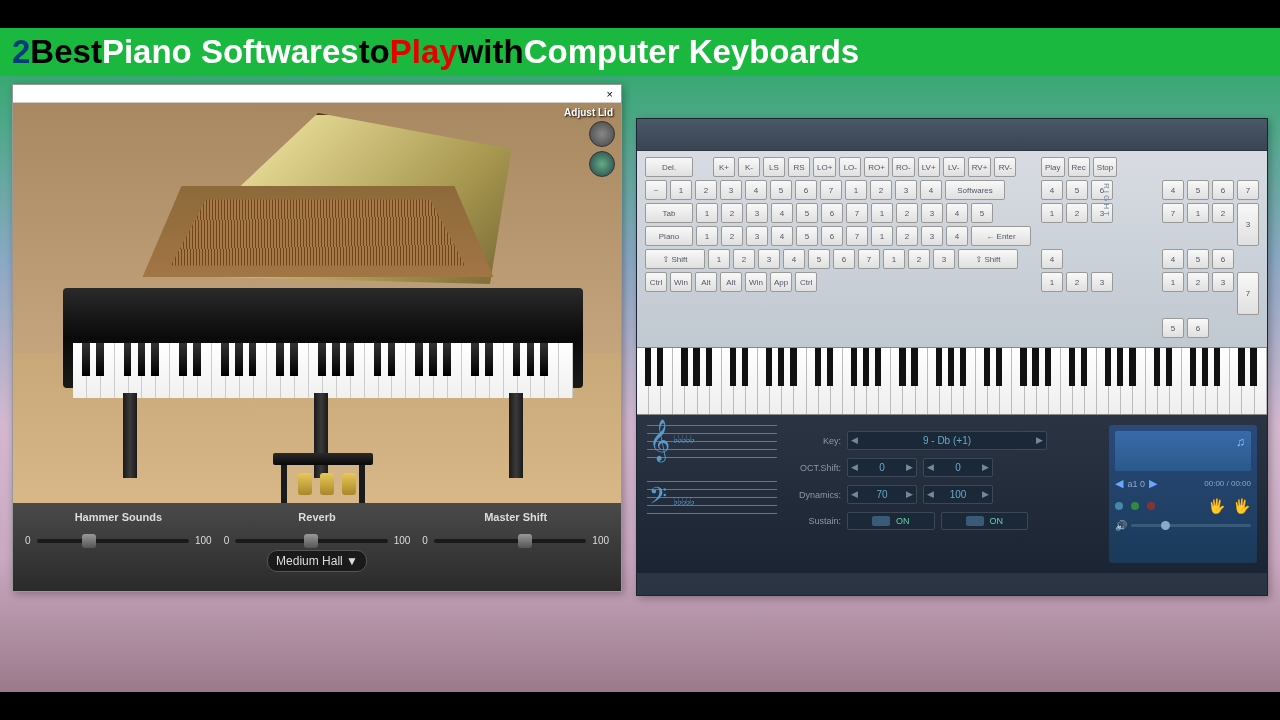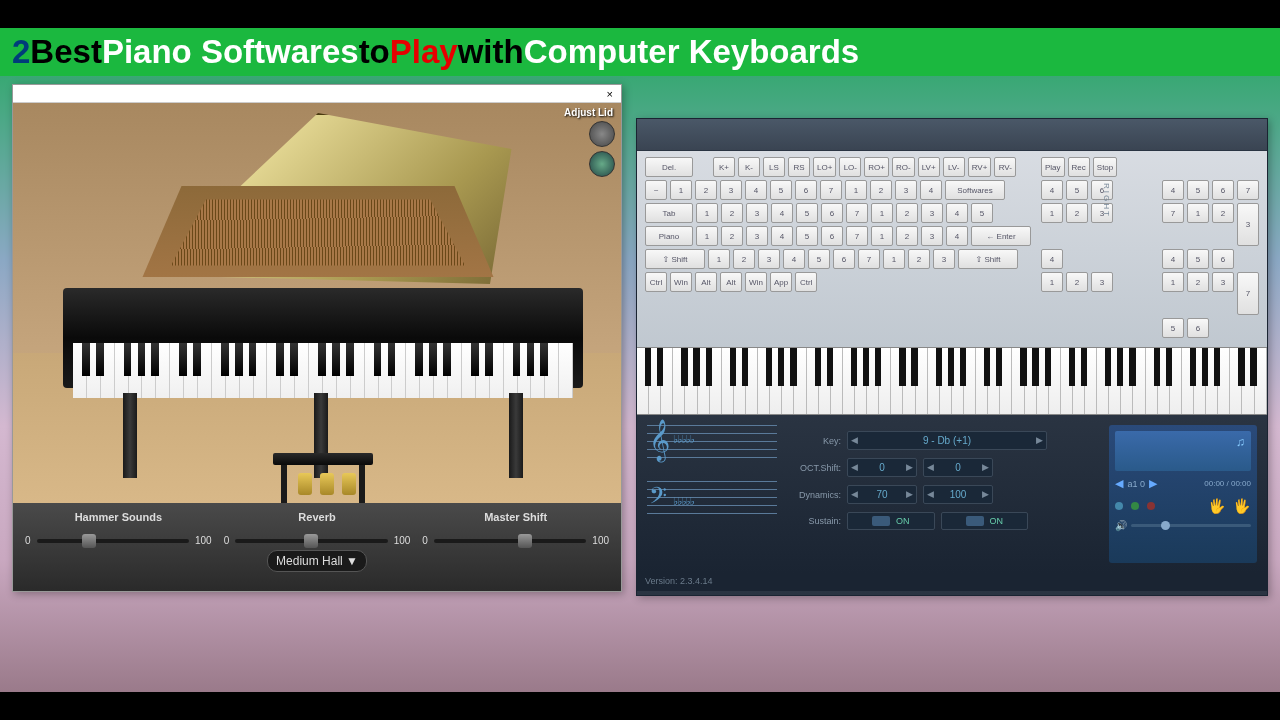--- a/index.html
+++ b/index.html
@@ -609,14 +609,13 @@
         <span class="hand-icon" style="color:#4af">🖐</span>
       </div>
       <div class="vol-row">
         <span style="color:#8ac">🔊</span>
         <div class="vol-slider">
             <div class="vol-thumb"></div>
           </div>
       </div>
     </div>
   </div>
-  <div class="version">Version: 2.3.4.14</div>
 </div>
 
 </body></html>

